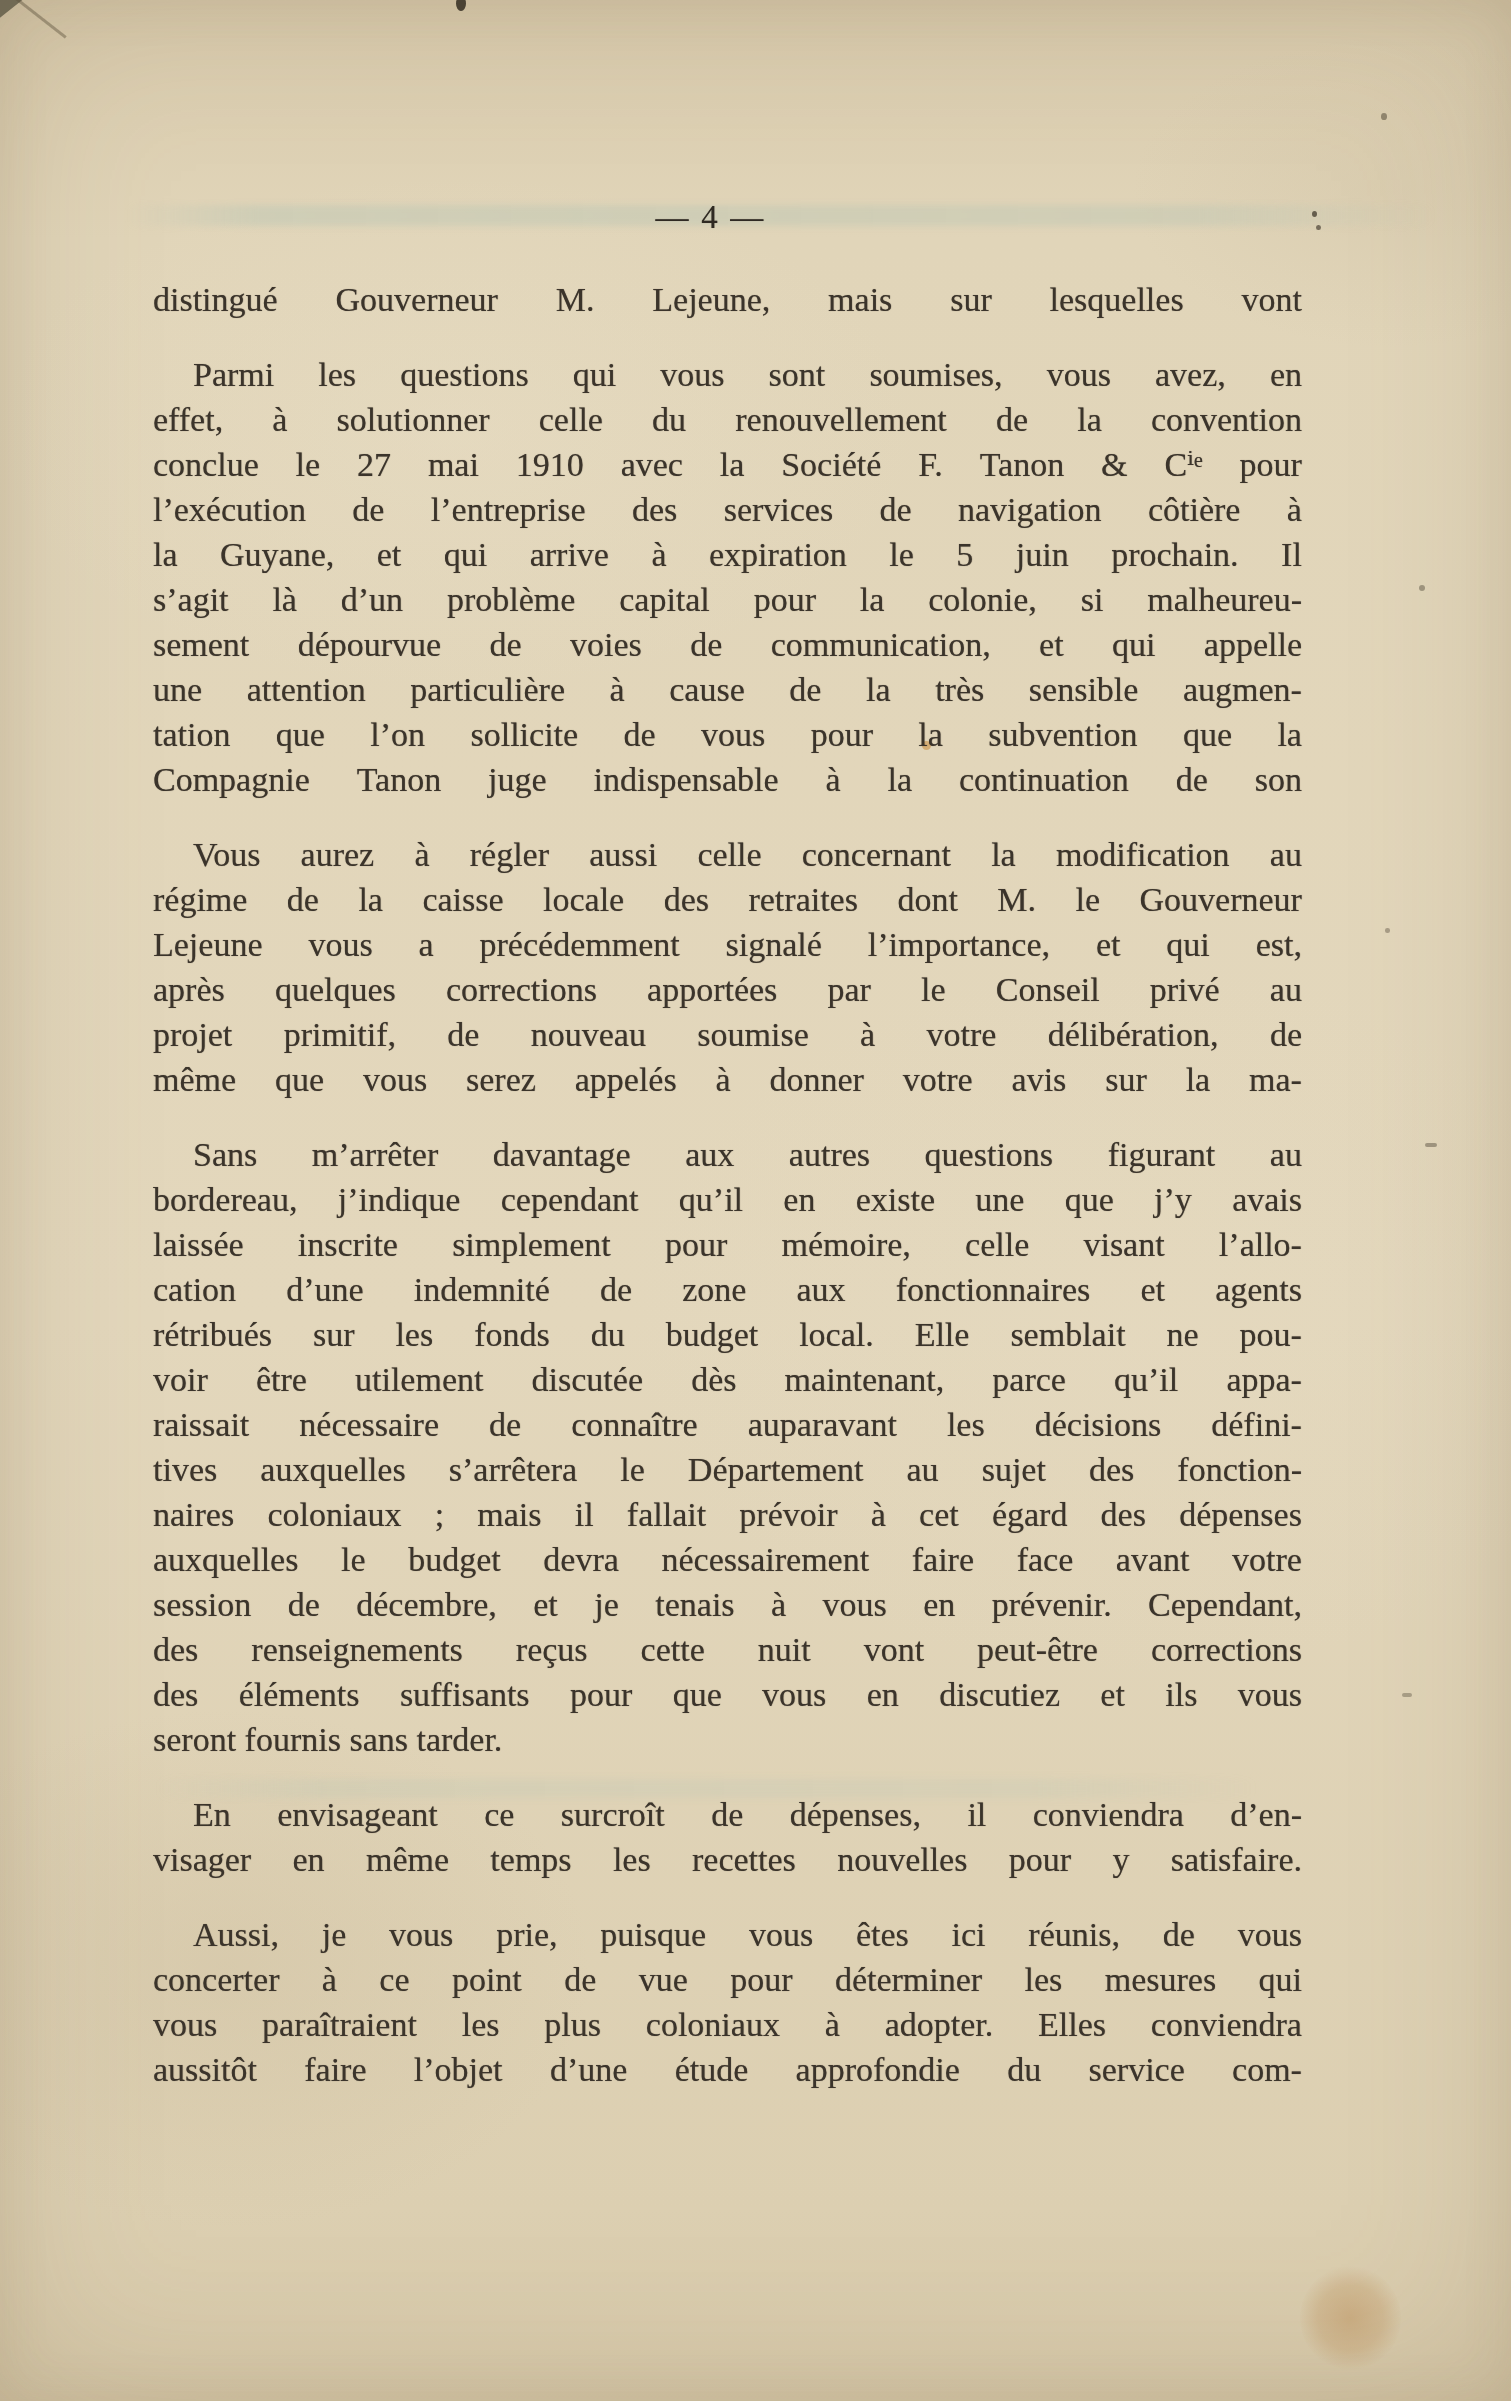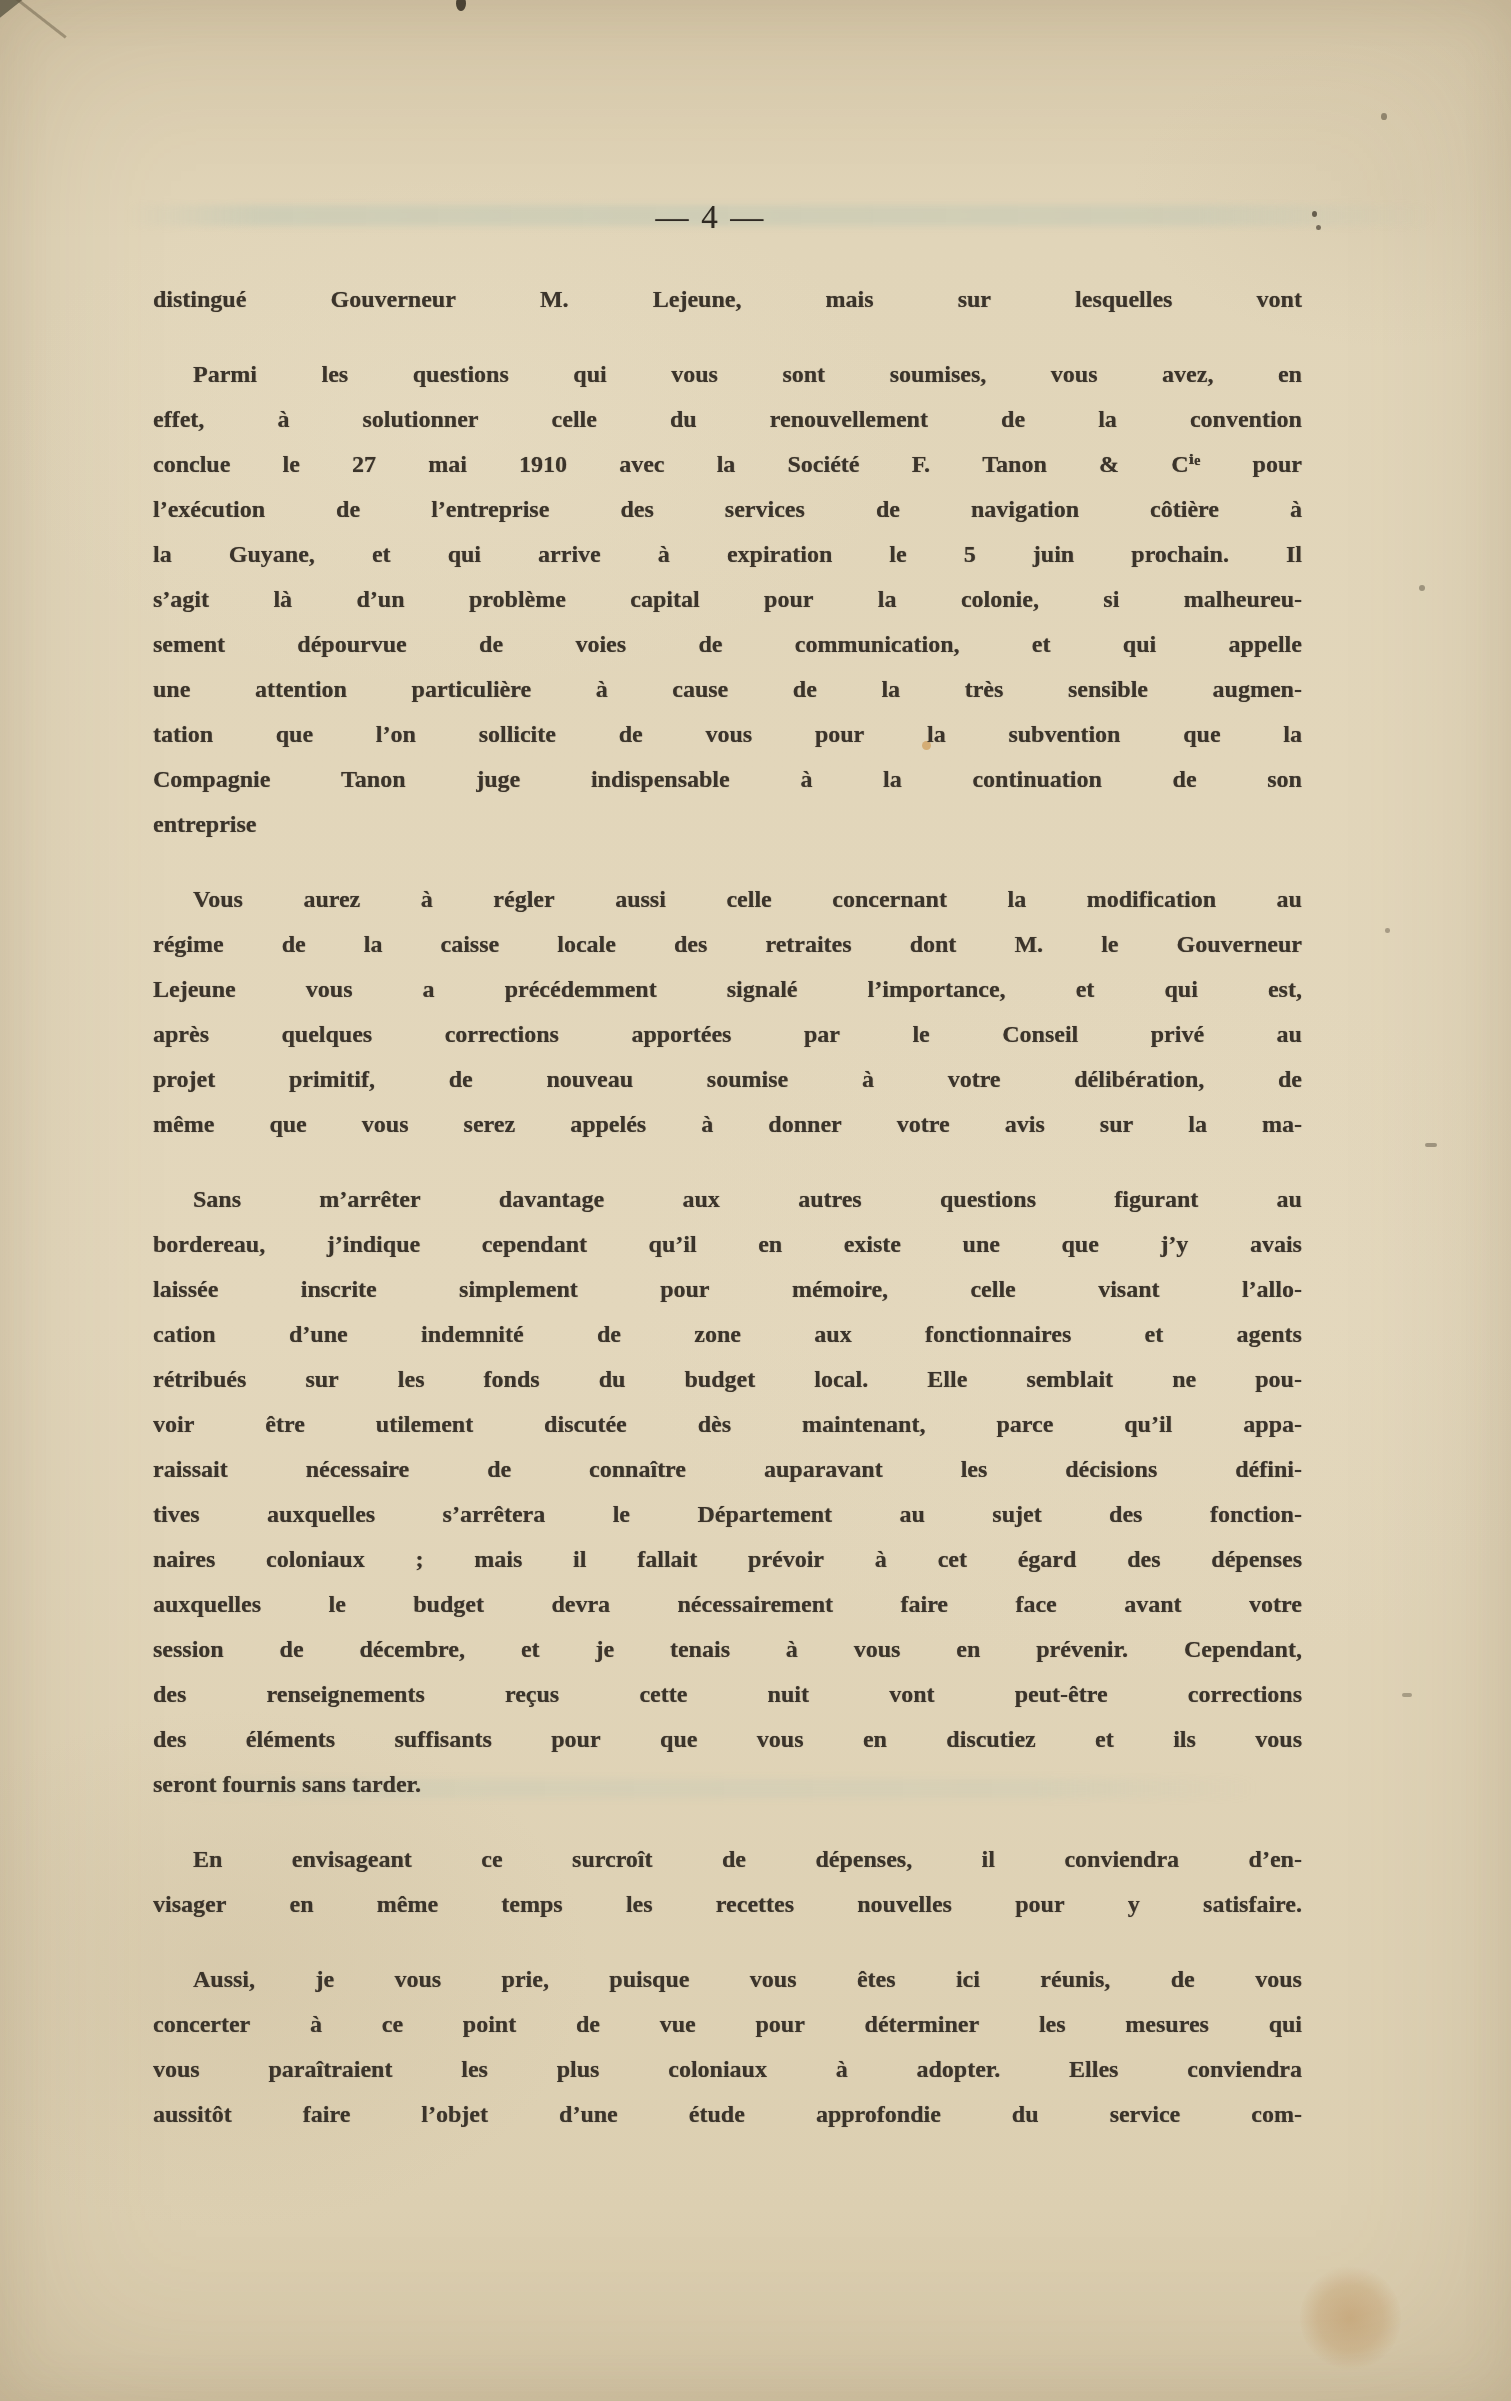--- a/index.html
+++ b/index.html
@@ -37,23 +37,22 @@
     color: #2f2a23;
     text-shadow: 0 0 0.7px rgba(47,42,35,0.55);
   }
 
   
   .textblock {
     position: absolute;
     left: 153px;
     top: 277px;
     width: 1149px;
-    font-size: 24px;
+    font-size: 34px;
     text-shadow: 0 0 0.8px rgba(59,52,43,0.45), 0.4px 0.4px 0.7px rgba(59,52,43,0.22);
-    font-weight: bold;
   }
   .paragraph + .paragraph { margin-top: 30px; }
   .line {
     height: 45px;
     line-height: 45px;
     white-space: nowrap;
   }
   .line.just {
     display: flex;
     justify-content: space-between;
@@ -259,21 +258,20 @@
           <span>Compagnie</span>
           <span>Tanon</span>
           <span>juge</span>
           <span>indispensable</span>
           <span>à</span>
           <span>la</span>
           <span>continuation</span>
           <span>de</span>
           <span>son</span>
         </div>
-        <div class="line last">entreprise</div>
       </div>
       <div class="paragraph indent">
         <div class="line just">
           <span>Vous</span>
           <span>aurez</span>
           <span>à</span>
           <span>régler</span>
           <span>aussi</span>
           <span>celle</span>
           <span>concernant</span>

